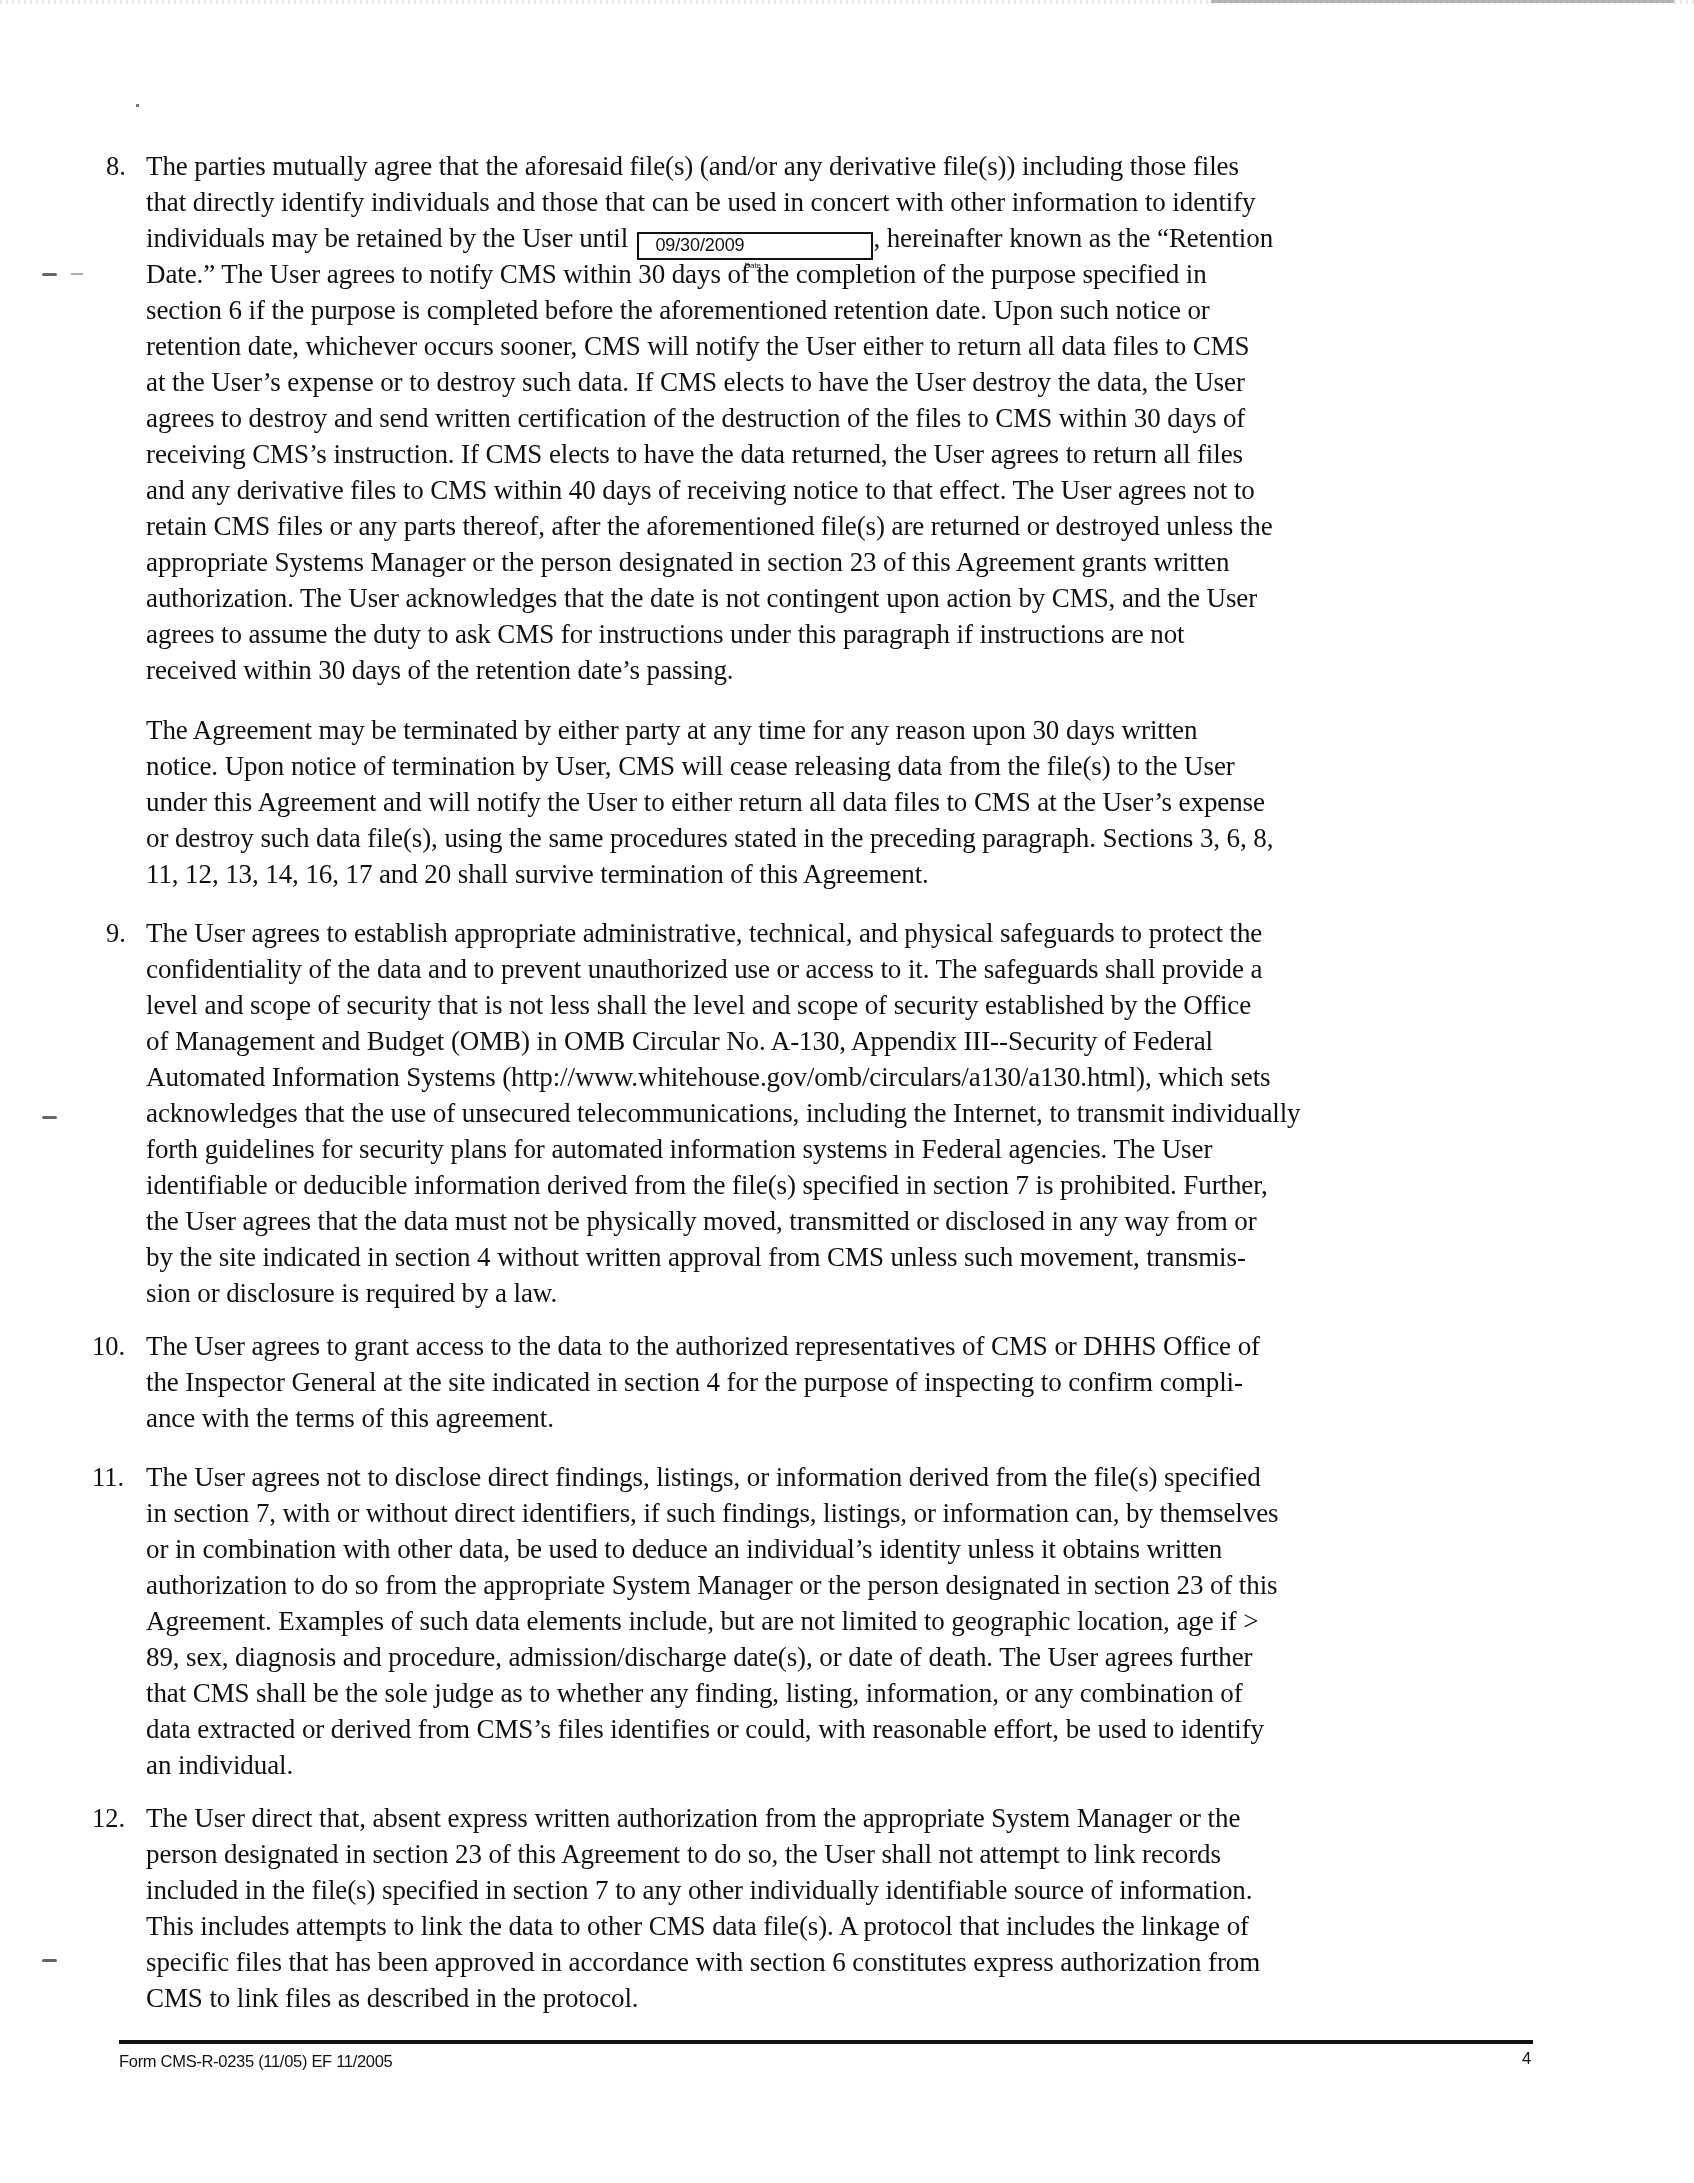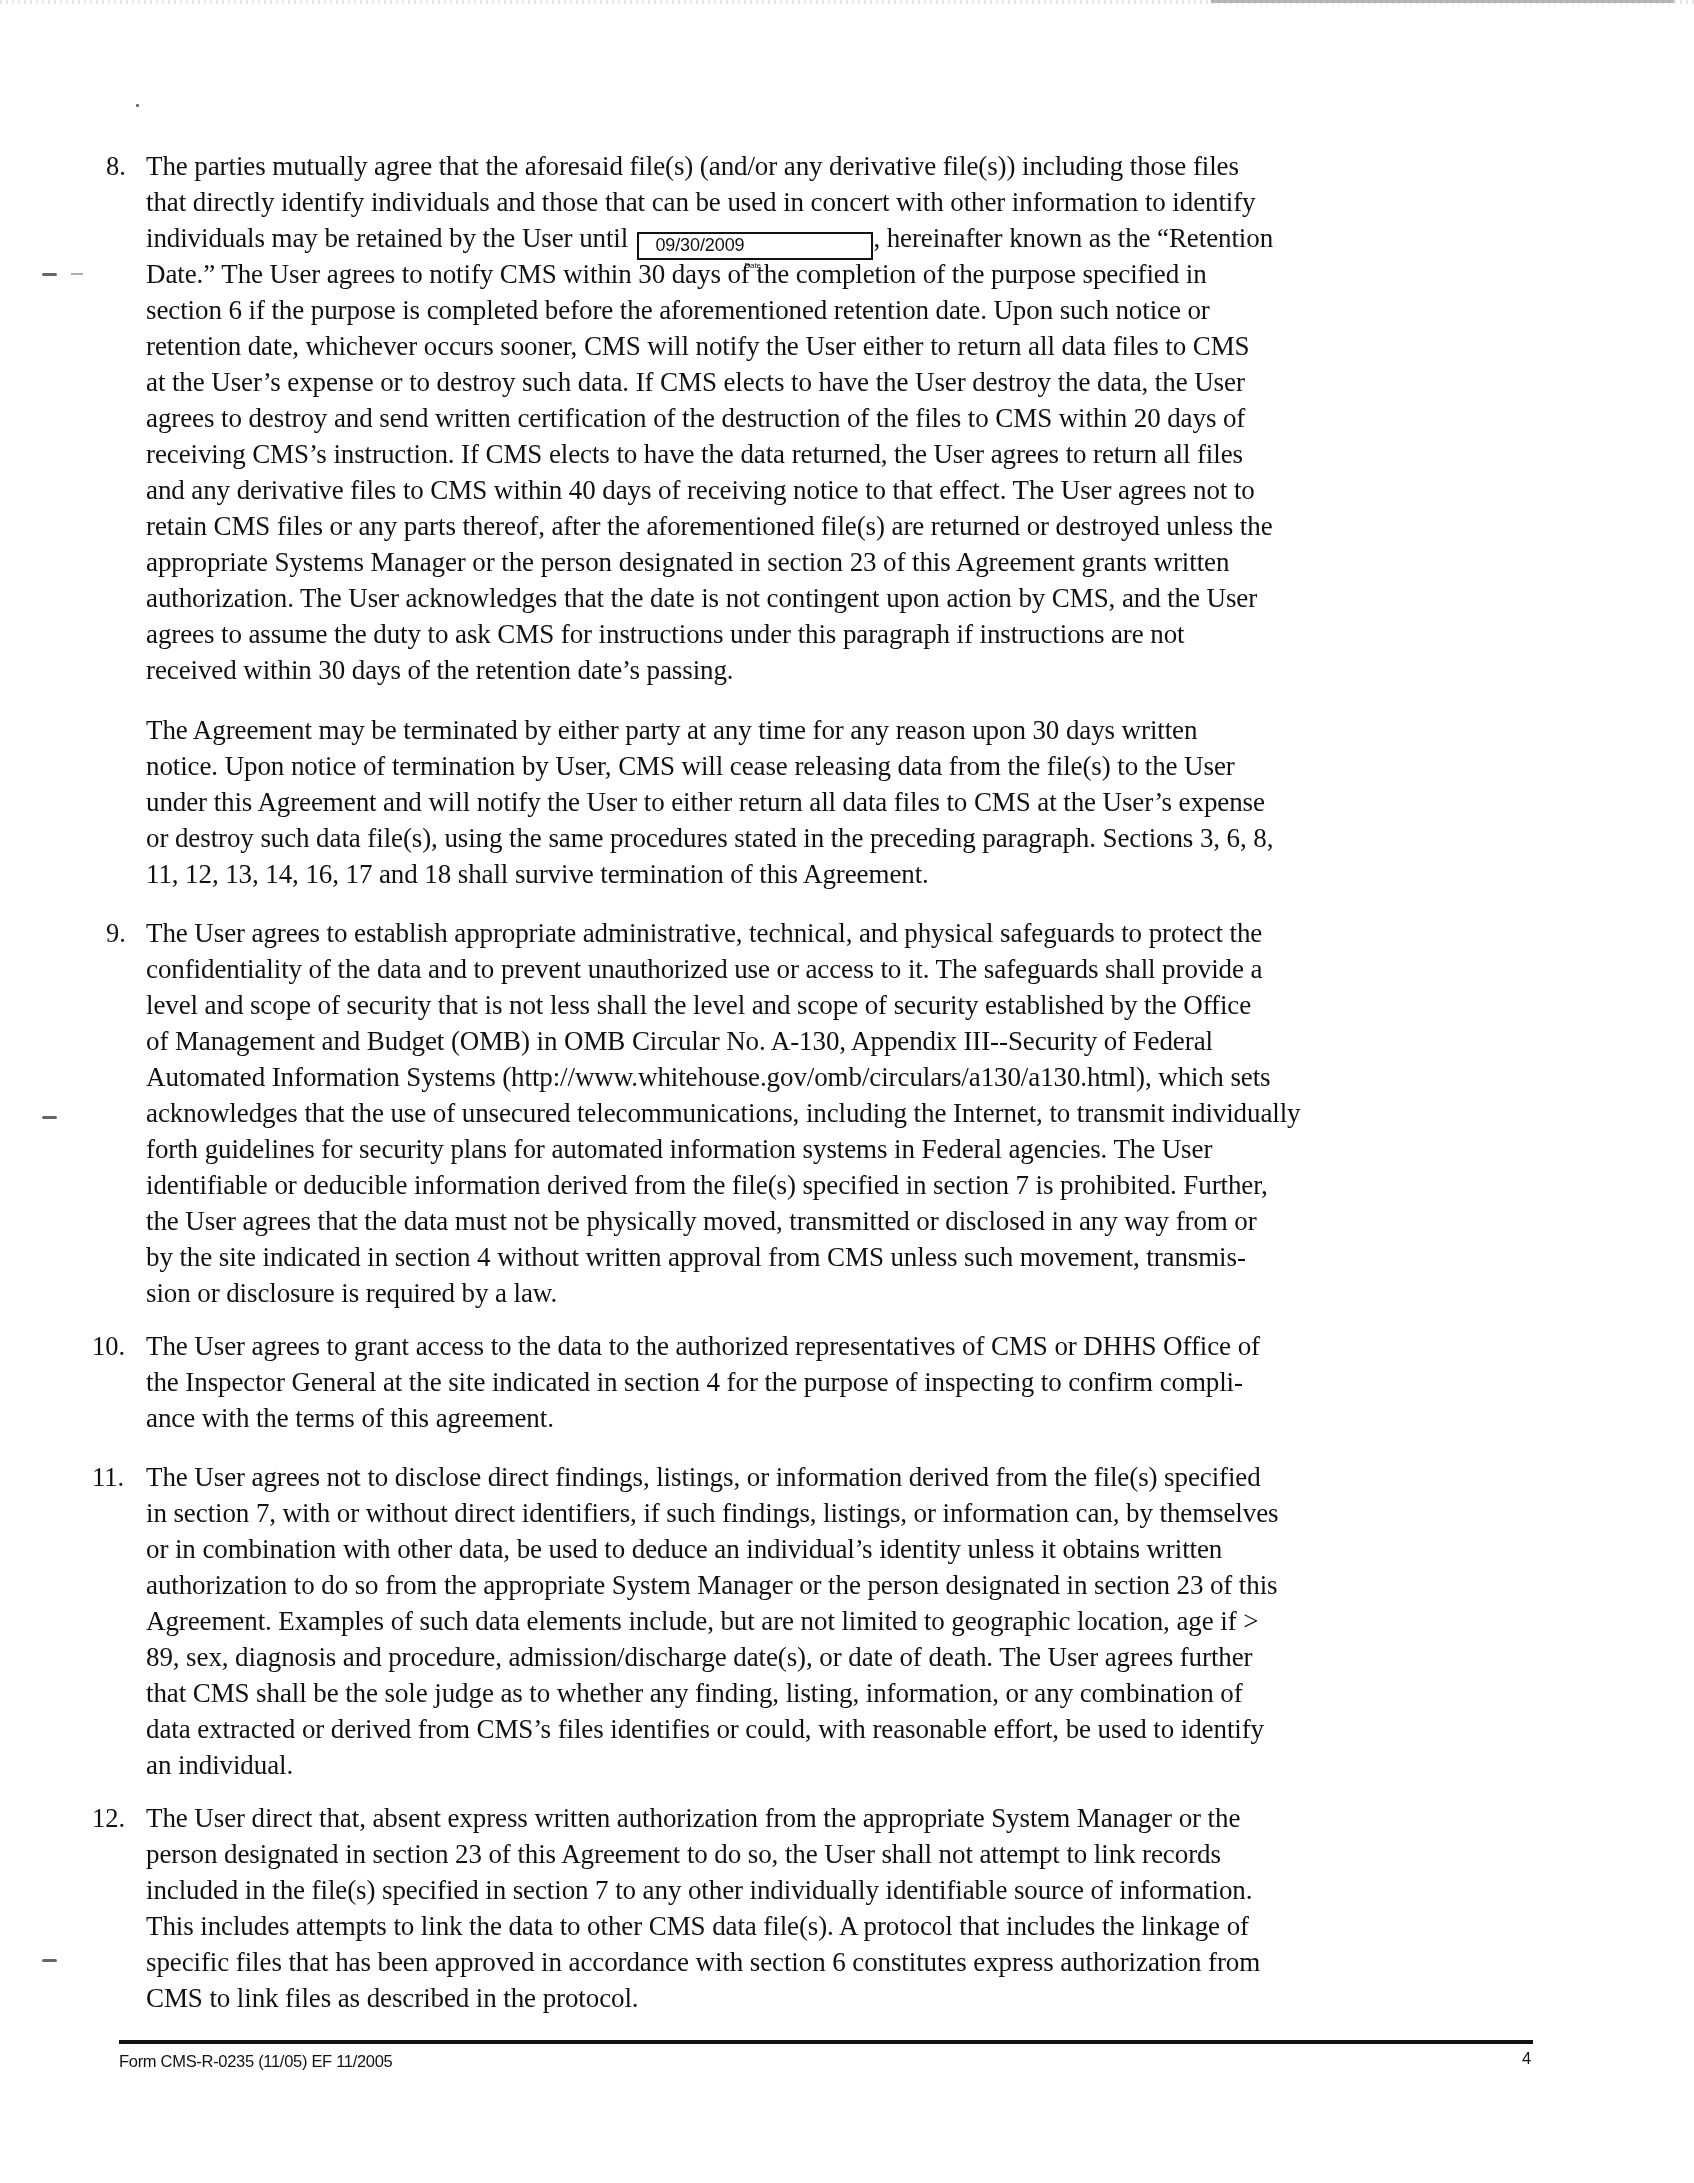--- a/index.html
+++ b/index.html
@@ -81,36 +81,36 @@
 
   <div class="section" style="top:148px;">
     <span class="num">8.</span>
     <span class="line">The parties mutually agree that the aforesaid file(s) (and/or any derivative file(s)) including those files</span>
     <span class="line">that directly identify individuals and those that can be used in concert with other information to identify</span>
     <span class="line"><span>individuals may be retained by the User until</span> <span class="date-field"><span>09/30/2009</span><span class="date-caption">Date</span></span><span>, hereinafter known as the “Retention</span></span>
     <span class="line">Date.” The User agrees to notify CMS within 30 days of the completion of the purpose specified in</span>
     <span class="line">section 6 if the purpose is completed before the aforementioned retention date. Upon such notice or</span>
     <span class="line">retention date, whichever occurs sooner, CMS will notify the User either to return all data files to CMS</span>
     <span class="line">at the User’s expense or to destroy such data. If CMS elects to have the User destroy the data, the User</span>
-    <span class="line">agrees to destroy and send written certification of the destruction of the files to CMS within 20 days of</span>
+    <span class="line">agrees to destroy and send written certification of the destruction of the files to CMS within 30 days of</span>
     <span class="line">receiving CMS’s instruction. If CMS elects to have the data returned, the User agrees to return all files</span>
     <span class="line">and any derivative files to CMS within 40 days of receiving notice to that effect. The User agrees not to</span>
     <span class="line">retain CMS files or any parts thereof, after the aforementioned file(s) are returned or destroyed unless the</span>
     <span class="line">appropriate Systems Manager or the person designated in section 23 of this Agreement grants written</span>
     <span class="line">authorization. The User acknowledges that the date is not contingent upon action by CMS, and the User</span>
     <span class="line">agrees to assume the duty to ask CMS for instructions under this paragraph if instructions are not</span>
     <span class="line">received within 30 days of the retention date’s passing.</span>
   </div>
 
   <div class="section" style="top:712px;">
     <span class="line">The Agreement may be terminated by either party at any time for any reason upon 30 days written</span>
     <span class="line">notice. Upon notice of termination by User, CMS will cease releasing data from the file(s) to the User</span>
     <span class="line">under this Agreement and will notify the User to either return all data files to CMS at the User’s expense</span>
     <span class="line">or destroy such data file(s), using the same procedures stated in the preceding paragraph. Sections 3, 6, 8,</span>
-    <span class="line">11, 12, 13, 14, 16, 17 and 18 shall survive termination of this Agreement.</span>
+    <span class="line">11, 12, 13, 14, 16, 17 and 20 shall survive termination of this Agreement.</span>
   </div>
 
   <div class="section" style="top:915px;">
     <span class="num">9.</span>
     <span class="line">The User agrees to establish appropriate administrative, technical, and physical safeguards to protect the</span>
     <span class="line">confidentiality of the data and to prevent unauthorized use or access to it. The safeguards shall provide a</span>
     <span class="line">level and scope of security that is not less shall the level and scope of security established by the Office</span>
     <span class="line">of Management and Budget (OMB) in OMB Circular No. A-130, Appendix III--Security of Federal</span>
     <span class="line">Automated Information Systems (http://www.whitehouse.gov/omb/circulars/a130/a130.html), which sets</span>
     <span class="line">acknowledges that the use of unsecured telecommunications, including the Internet, to transmit individually</span>

